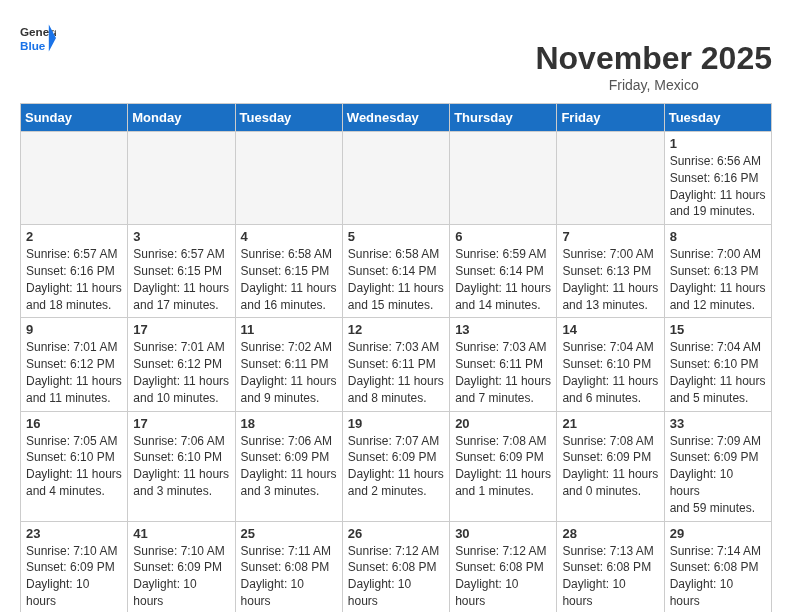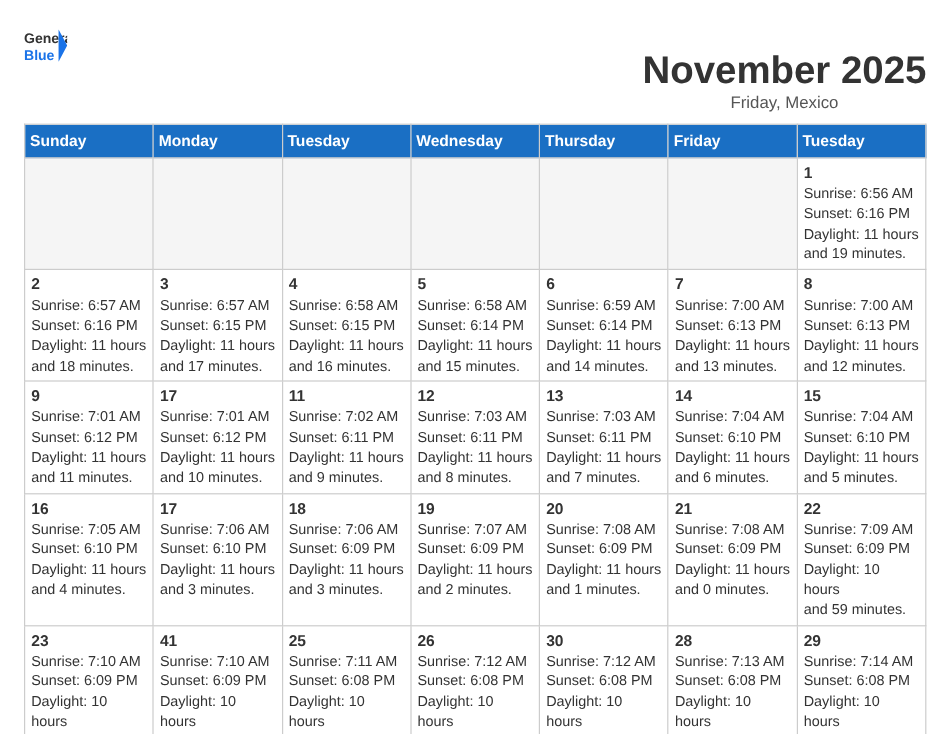--- a/index.html
+++ b/index.html
@@ -200,21 +200,21 @@
         </td>
         <td>
           <span class="day-number">20</span>
           <div class="day-info">Sunrise: 7:08 AM<br>Sunset: 6:09 PM<br>Daylight: 11 hours<br>and 1 minutes.</div>
         </td>
         <td>
           <span class="day-number">21</span>
           <div class="day-info">Sunrise: 7:08 AM<br>Sunset: 6:09 PM<br>Daylight: 11 hours<br>and 0 minutes.</div>
         </td>
         <td>
-          <span class="day-number">22</span>
+          <span class="day-number">33</span>
           <div class="day-info">Sunrise: 7:09 AM<br>Sunset: 6:09 PM<br>Daylight: 10 hours<br>and 59 minutes.</div>
         </td>
       </tr>
       <tr>
         <td>
           <span class="day-number">23</span>
           <div class="day-info">Sunrise: 7:10 AM<br>Sunset: 6:09 PM<br>Daylight: 10 hours<br>and 59 minutes.</div>
         </td>
         <td>
           <span class="day-number">41</span>

